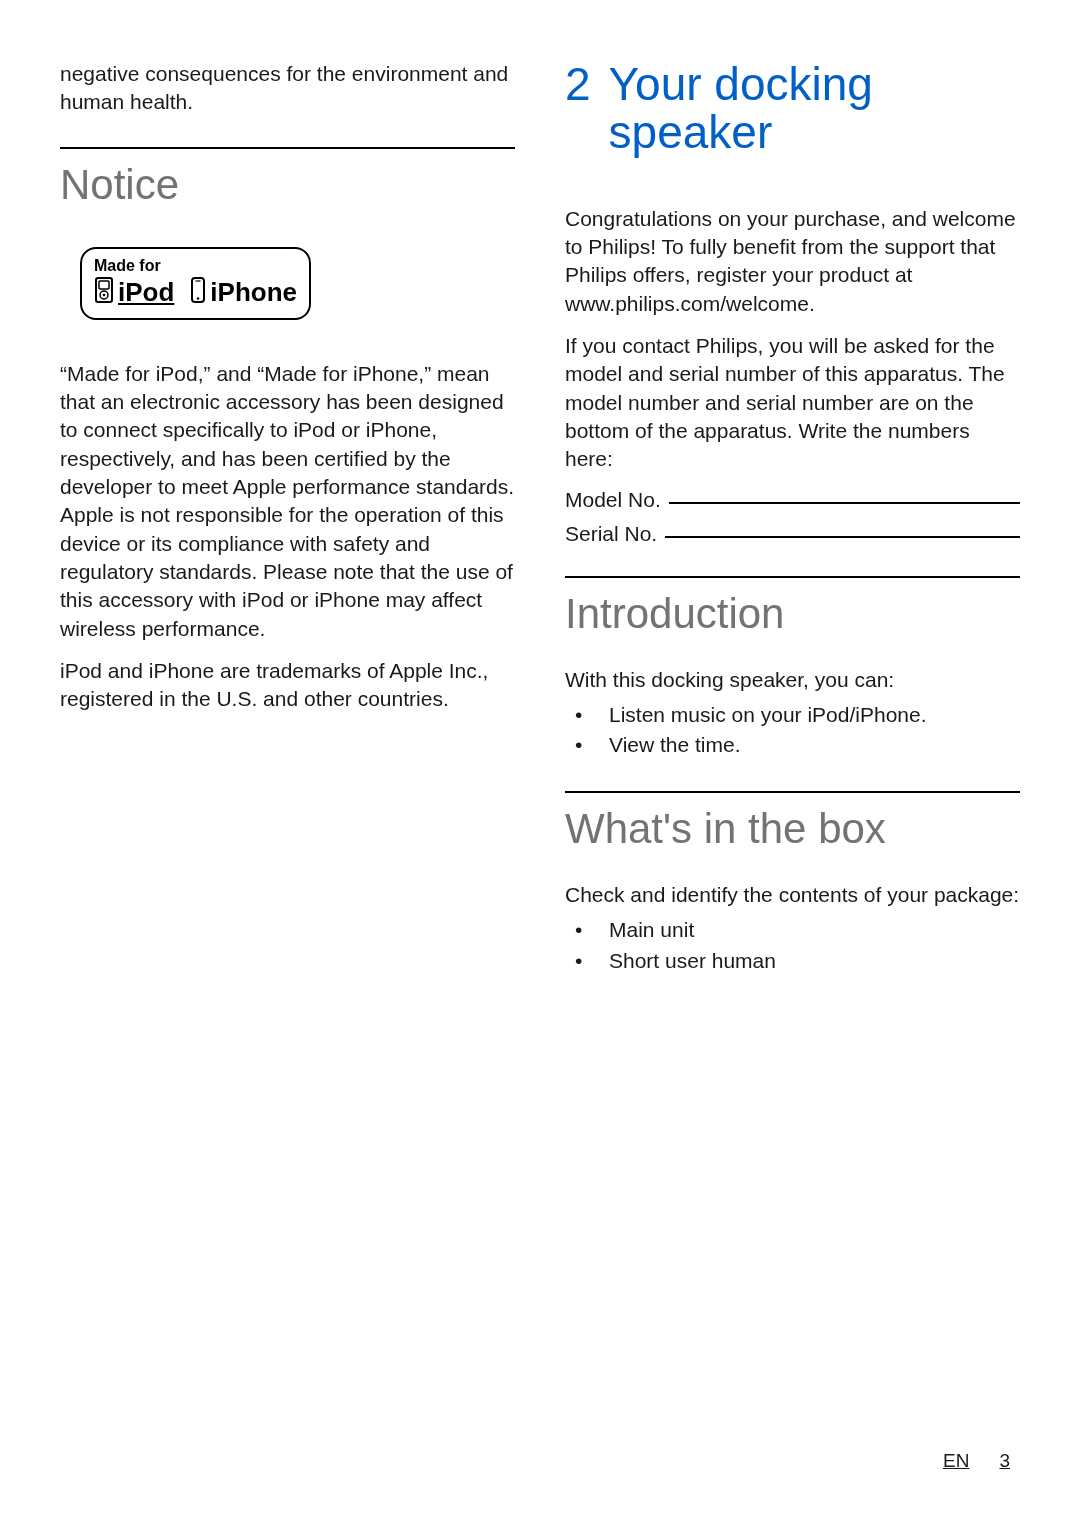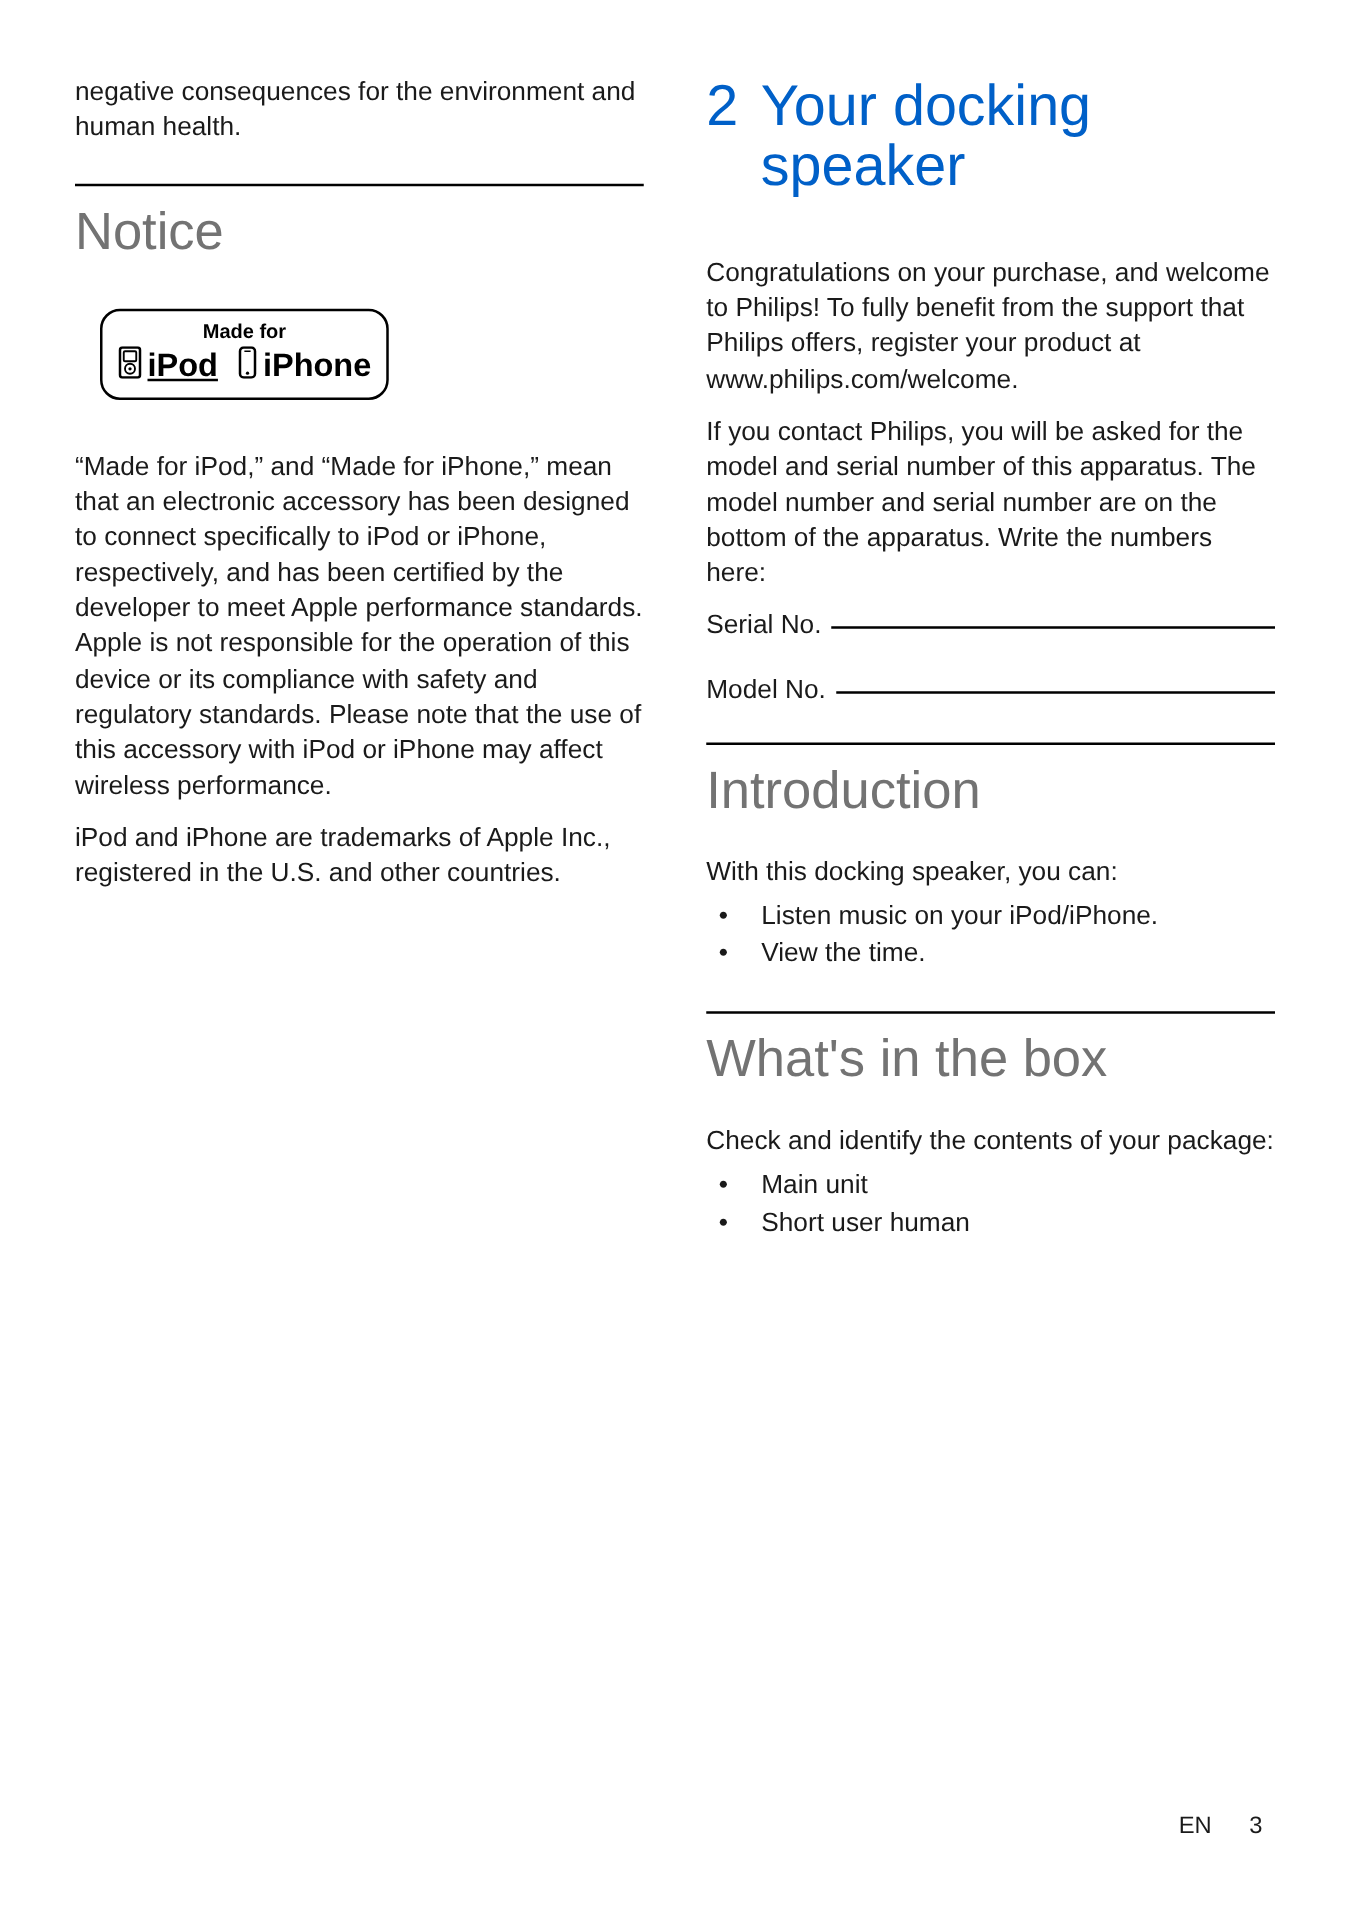--- a/index.html
+++ b/index.html
@@ -56,21 +56,20 @@
       font-weight: 400;
       line-height: 1.05;
     }
     .mfi-badge {
       display: inline-block;
       border: 2px solid #000;
       border-radius: 16px;
       padding: 8px 12px 10px 12px;
       margin: 10px 0 40px 20px;
       background: #fff;
-      text-align: center;
     }
     .mfi-top {
       font-size: 16px;
       font-weight: 600;
       margin-bottom: 2px;
       font-family: Helvetica, Arial, sans-serif;
     }
     .mfi-row {
       display: flex;
       align-items: center;
@@ -126,20 +125,21 @@
     }
     .footer {
       position: absolute;
       bottom: 55px;
       right: 70px;
       font-size: 19px;
       color: #1a1a1a;
       display: flex;
       gap: 30px;
       align-items: baseline;
+      text-decoration: underline;
     }
   </style>
 </head>
 <body>
 
 <div class="page">
 
   <div class="col">
     <p class="body-text">negative consequences for the environment and human health.</p>
 
@@ -176,26 +176,26 @@
 
   <div class="col">
     <div class="h1-row">
       <div class="h1-num">2</div>
       <div class="h1-text">Your docking speaker</div>
     </div>
 
     <p class="body-text">Congratulations on your purchase, and welcome to Philips! To fully benefit from the support that Philips offers, register your product at www.philips.com/welcome.</p>
     <p class="body-text">If you contact Philips, you will be asked for the model and serial number of this apparatus. The model number and serial number are on the bottom of the apparatus. Write the numbers here:</p>
 
+    <div class="number-line">
+      <span>Model No.</span>
+      <span class="fill"></span>
+    </div>
     <div class="number-line" style="margin-bottom:28px">
       <span>Serial No.</span>
-      <span class="fill"></span>
-    </div>
-    <div class="number-line">
-      <span>Model No.</span>
       <span class="fill"></span>
     </div>
 
     <hr class="hr">
     <div class="h2">Introduction</div>
     <p class="body-text" style="margin-bottom:6px">With this docking speaker, you can:</p>
     <ul class="bullets">
         <li>Listen music on your iPod/iPhone.</li>
         <li>View the time.</li>
       </ul>

